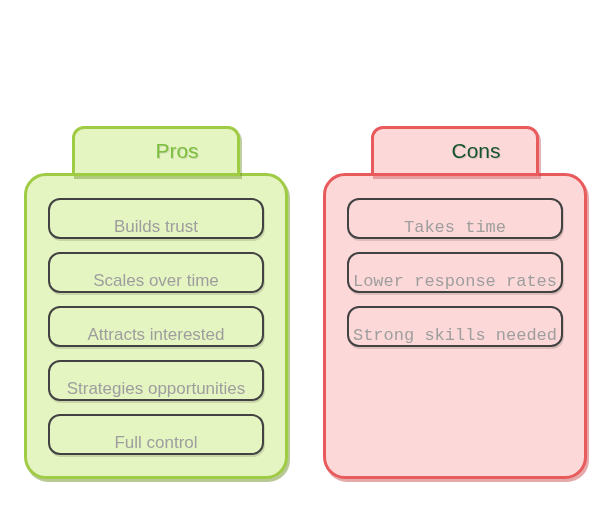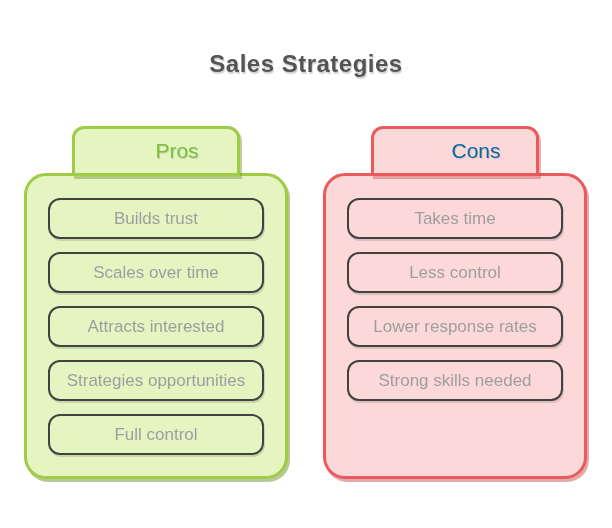--- a/index.html
+++ b/index.html
@@ -56,58 +56,58 @@
     background: #e5f5c2;
     border: 3px solid #a0cb45;
     color: #7cbe3e;
     box-shadow: 2px 3px 0 rgba(113,148,44,0.45);
     text-shadow: 1px 1px 0 rgba(0,0,0,0.12);
   }
   .cons-tab {
     left: 371px;
     background: #fcd9d8;
     border: 3px solid #e85a5c;
-    color: #0369a1;
+    color: #14532d;
     box-shadow: 2px 3px 0 rgba(197,64,67,0.4);
     text-shadow: 1px 1px 0 rgba(0,0,0,0.12);
   }
   .pros-panel {
     left: 24px;
     background: #e5f5c2;
     border: 3px solid #a0cb45;
     box-shadow: 2px 3px 0 rgba(113,148,44,0.5);
   }
   .cons-panel {
     left: 323px;
     background: #fcd9d8;
     border: 3px solid #e85a5c;
     box-shadow: 2px 3px 0 rgba(197,64,67,0.45);
+    font-family: Liberation Mono, monospace;
   }
   .item {
     width: 216px;
     height: 41px;
     box-sizing: border-box;
     flex: 0 0 41px;
     border: 2px solid #424242;
     border-radius: 12px;
     background: inherit;
     display: flex;
-    align-items: center;
+    align-items: flex-end;
     justify-content: center;
     font-size: 17px;
     color: #9e9e9e;
     box-shadow: 1px 2px 0 rgba(0,0,0,0.13);
   }
 </style>
 </head>
 <body>
 
 <div class="canvas">
 
-  <h1 class="title">Sales Strategies</h1>
 
   <div class="tab pros-tab">
     <span>Pros</span>
   </div>
   <section class="panel pros-panel">
     <div class="item">
       <span>Builds trust</span>
     </div>
     <div class="item">
       <span>Scales over time</span>
@@ -124,23 +124,20 @@
   </section>
 
   <div class="tab cons-tab">
     <span>Cons</span>
   </div>
   <section class="panel cons-panel">
     <div class="item">
       <span>Takes time</span>
     </div>
     <div class="item">
-      <span>Less control</span>
-    </div>
-    <div class="item">
       <span>Lower response rates</span>
     </div>
     <div class="item">
       <span>Strong skills needed</span>
     </div>
   </section>
 
 </div>
 
 </body></html>

